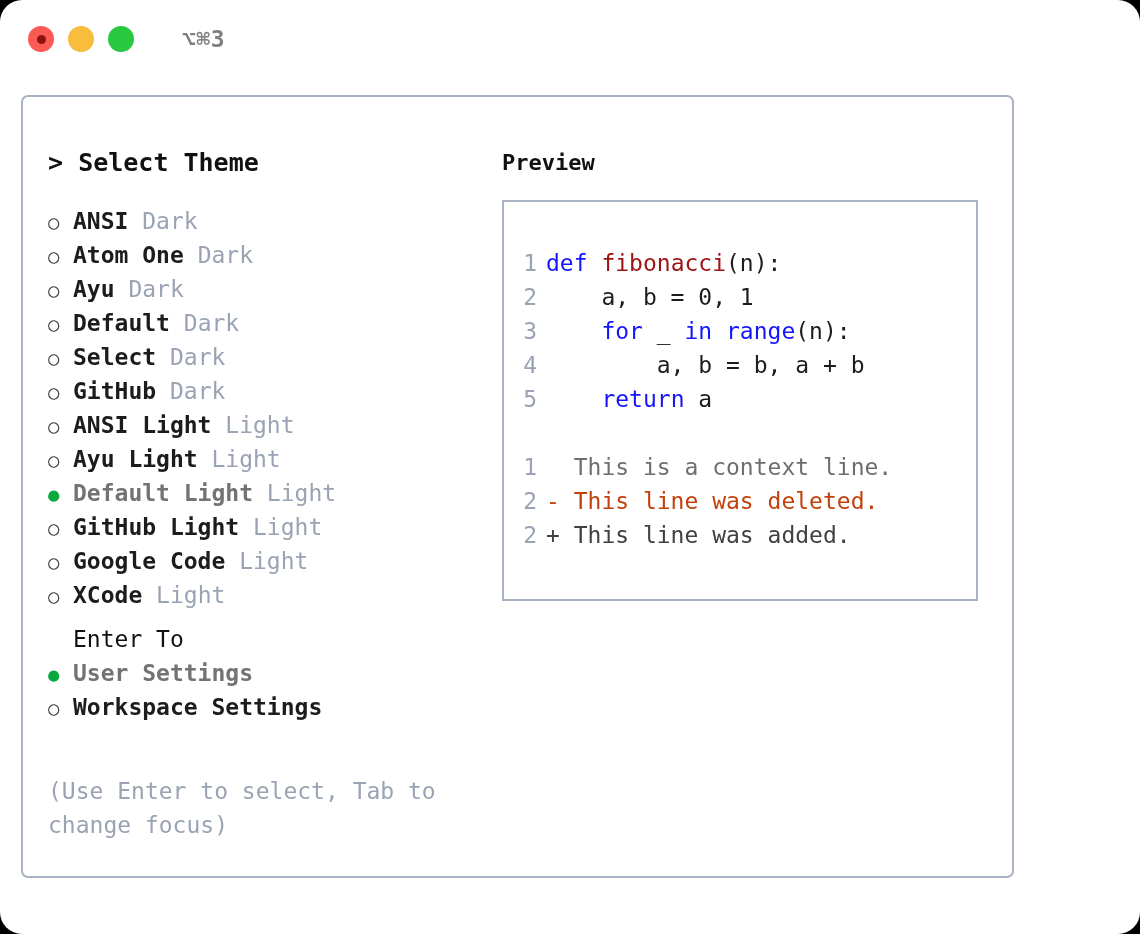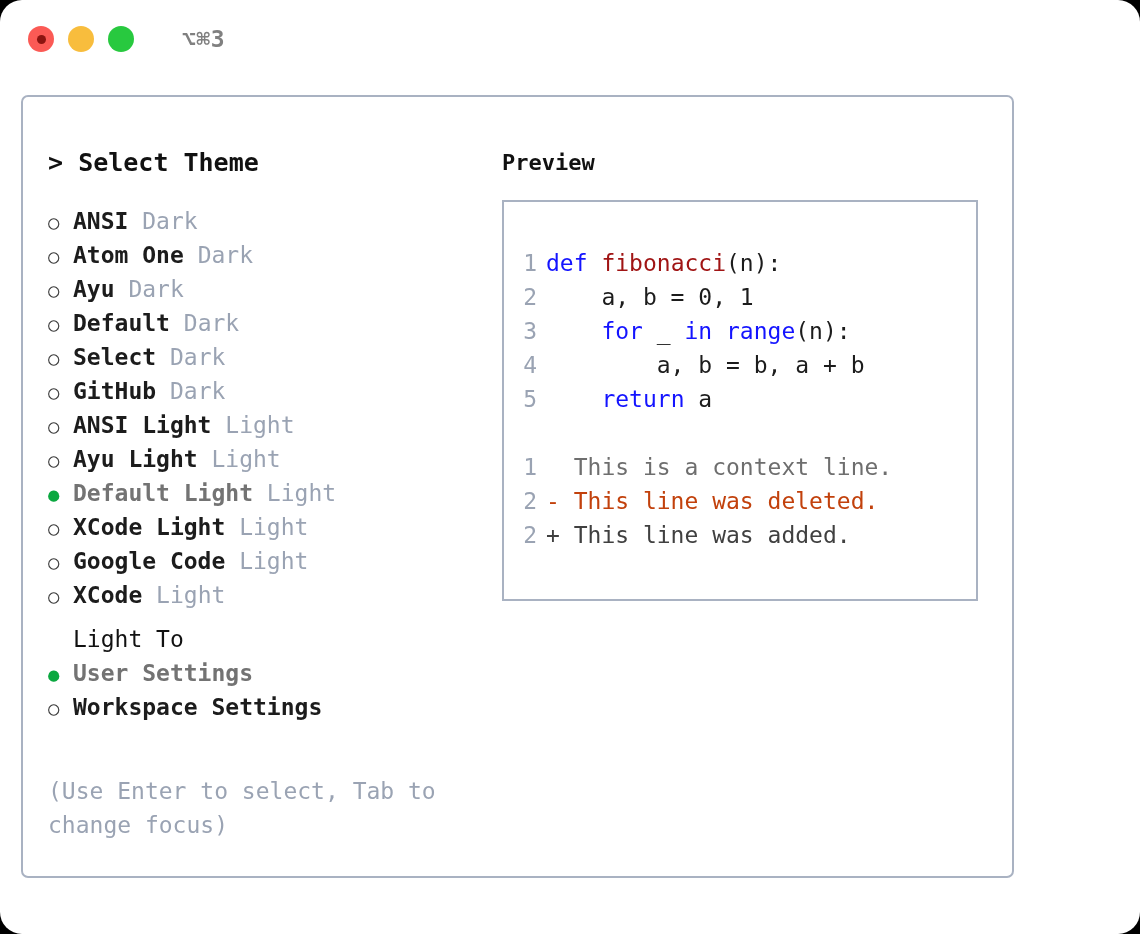--- a/index.html
+++ b/index.html
@@ -194,28 +194,28 @@
         <div id="theme-list">
             <div class="row"><span class="marker">○</span><span class="label">ANSI</span><span class="suffix"> Dark</span></div>
             <div class="row"><span class="marker">○</span><span class="label">Atom One</span><span class="suffix"> Dark</span></div>
             <div class="row"><span class="marker">○</span><span class="label">Ayu</span><span class="suffix"> Dark</span></div>
             <div class="row"><span class="marker">○</span><span class="label">Default</span><span class="suffix"> Dark</span></div>
             <div class="row"><span class="marker">○</span><span class="label">Select</span><span class="suffix"> Dark</span></div>
             <div class="row"><span class="marker">○</span><span class="label">GitHub</span><span class="suffix"> Dark</span></div>
             <div class="row"><span class="marker">○</span><span class="label">ANSI Light</span><span class="suffix"> Light</span></div>
             <div class="row"><span class="marker">○</span><span class="label">Ayu Light</span><span class="suffix"> Light</span></div>
             <div class="row selected"><span class="marker sel">●</span><span class="label">Default Light</span><span class="suffix"> Light</span></div>
-            <div class="row"><span class="marker">○</span><span class="label">XCode Light</span><span class="suffix"> Light</span></div>
+            <div class="row"><span class="marker">○</span><span class="label">GitHub Light</span><span class="suffix"> Light</span></div>
             <div class="row"><span class="marker">○</span><span class="label">Google Code</span><span class="suffix"> Light</span></div>
             <div class="row"><span class="marker">○</span><span class="label">XCode</span><span class="suffix"> Light</span></div>
           </div>
 
         <div class="spacer-row"></div>
 
-        <div class="subhead"><span class="marker">○</span><span>Light To</span></div>
+        <div class="subhead"><span class="marker">○</span><span>Enter To</span></div>
 
         <div id="apply-list">
             <div class="row selected"><span class="marker sel">●</span><span class="label">User Settings</span></div>
             <div class="row"><span class="marker">○</span><span class="label">Workspace Settings</span></div>
           </div>
 
         <div id="hint">(Use Enter to select, Tab to change focus)</div>
       </div>
 
       <div id="right-col">

